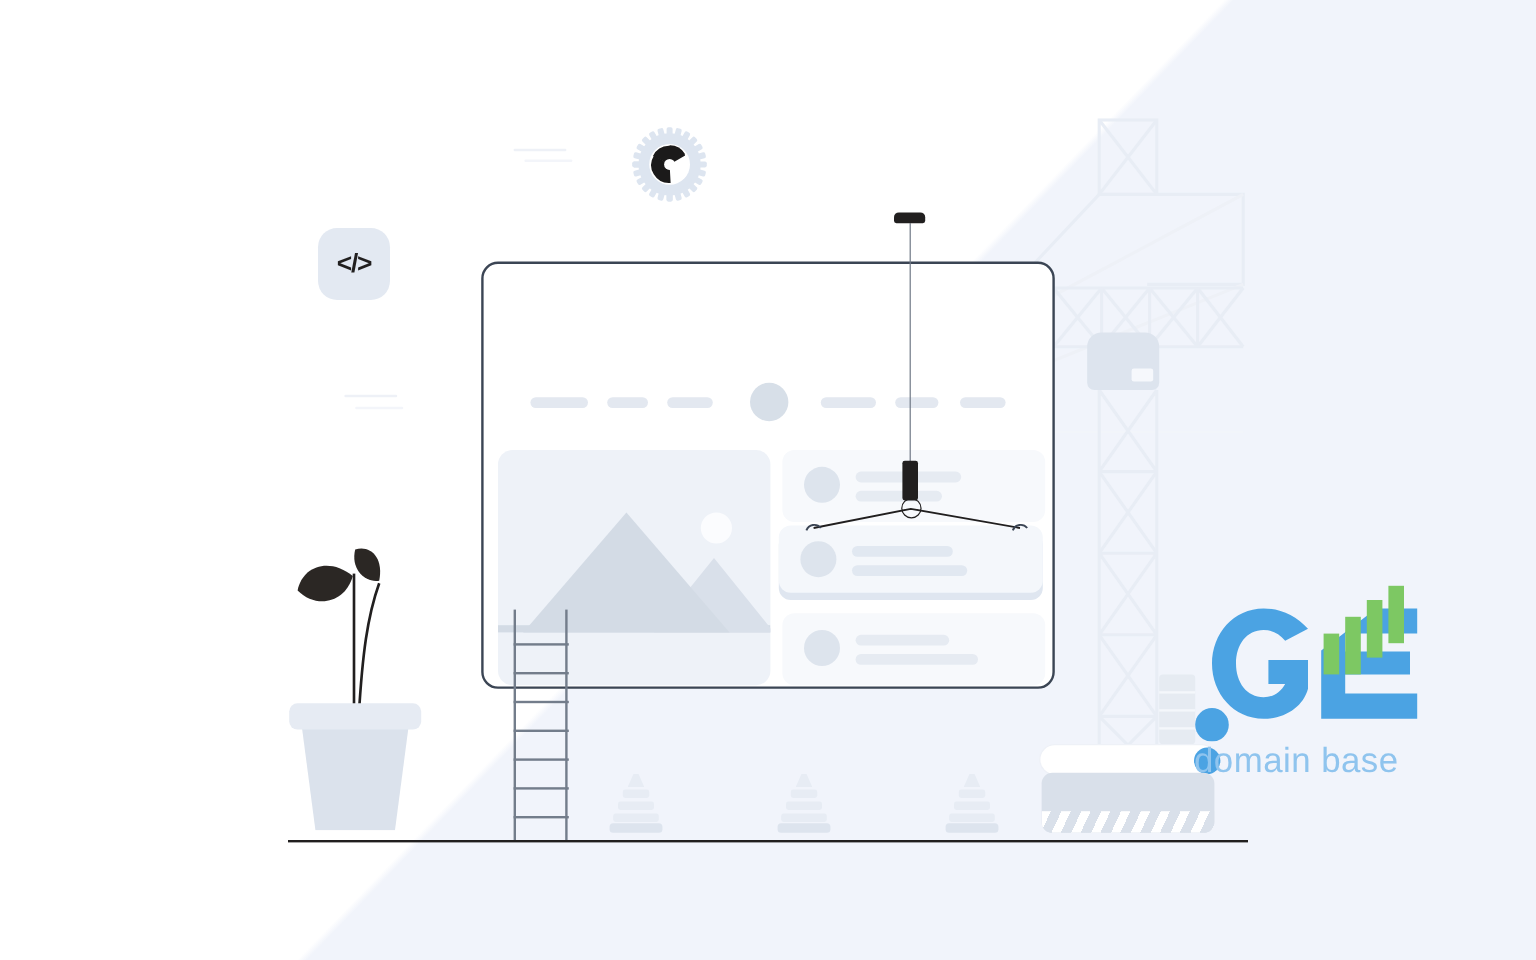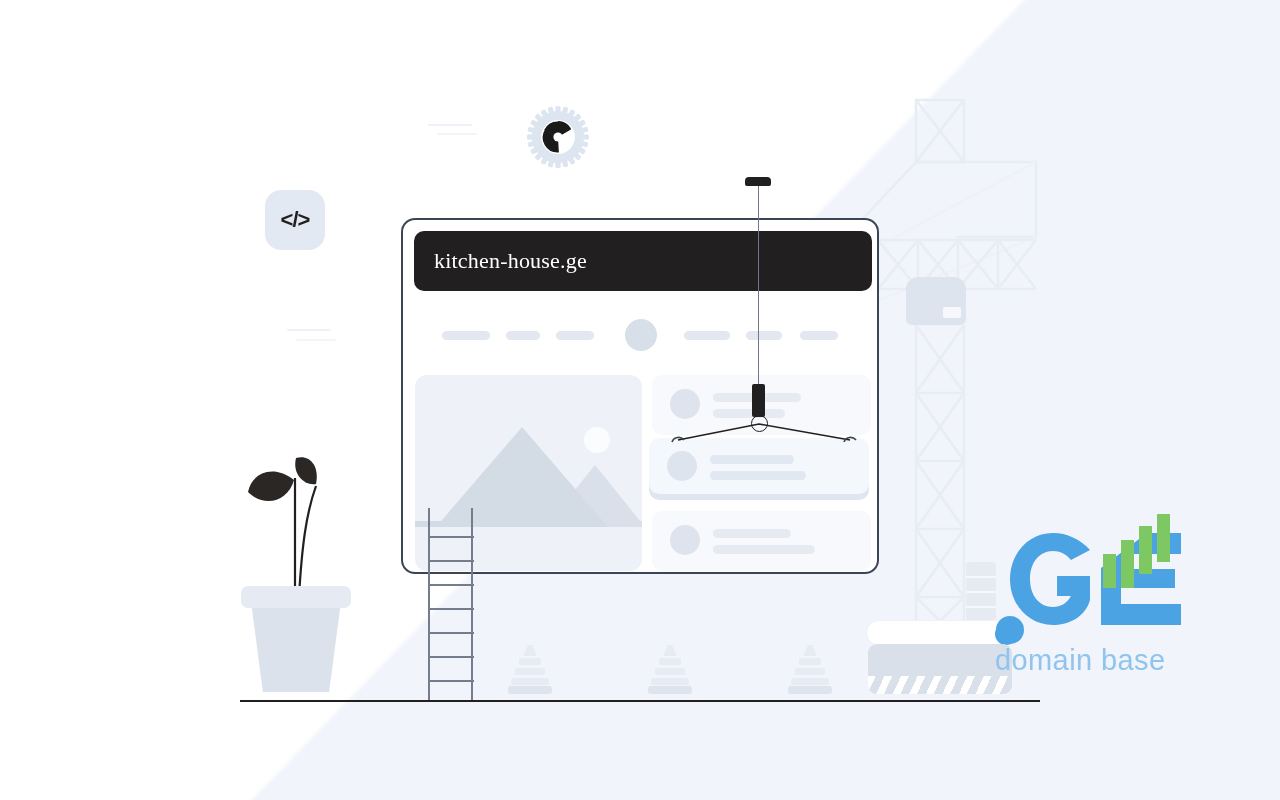--- a/index.html
+++ b/index.html
@@ -122,21 +122,21 @@
     color:#211f1f;font-size:22px;font-weight:bold;
     font-family:"Liberation Sans",sans-serif;letter-spacing:-1px;
   }
   #gear-icon{position:absolute;left:526px;top:105px;width:64px;height:64px;}
   .deco-line{position:absolute;height:2px;background:#eef1f7;border-radius:2px;}
 
   
   #ground-line{position:absolute;left:240px;top:700px;width:800px;height:1.6px;background:#211f1f;}
 
   
-  #logo{position:absolute;left:995px;top:514px;width:205px;height:195px;}
+  #logo{position:absolute;left:995px;top:488px;width:205px;height:195px;}
   #logo-mark{position:absolute;left:0;top:0;width:205px;height:130px;}
   #logo-sub{
     position:absolute;left:0;top:130px;width:205px;
     color:#8fc4ee;font-size:29px;letter-spacing:.4px;
     font-family:"Liberation Sans",sans-serif;white-space:nowrap;
   }
 </style>
 </head>
 <body>
 
@@ -263,23 +263,20 @@
       <span style="top:44px;"></span>
   </div>
   <div class="base-bar"></div>
   <div class="base-wheel"></div>
   <div class="base-block">
     <div class="hazard"></div>
   </div>
 
   <div id="browser-card">
 
-    <div id="addressbar">
-      <span id="domain-text">kitchen-house.ge</span>
-    </div>
 
     <div class="nav-strip">
       <div class="nav-bar" style="left:39px;width:48px;"></div>
       <div class="nav-bar" style="left:103px;width:34px;"></div>
       <div class="nav-bar" style="left:153px;width:38px;"></div>
       <div class="nav-logo"></div>
       <div class="nav-bar" style="left:281px;width:46px;"></div>
       <div class="nav-bar" style="left:343px;width:36px;"></div>
       <div class="nav-bar" style="left:397px;width:38px;"></div>
     </div>

